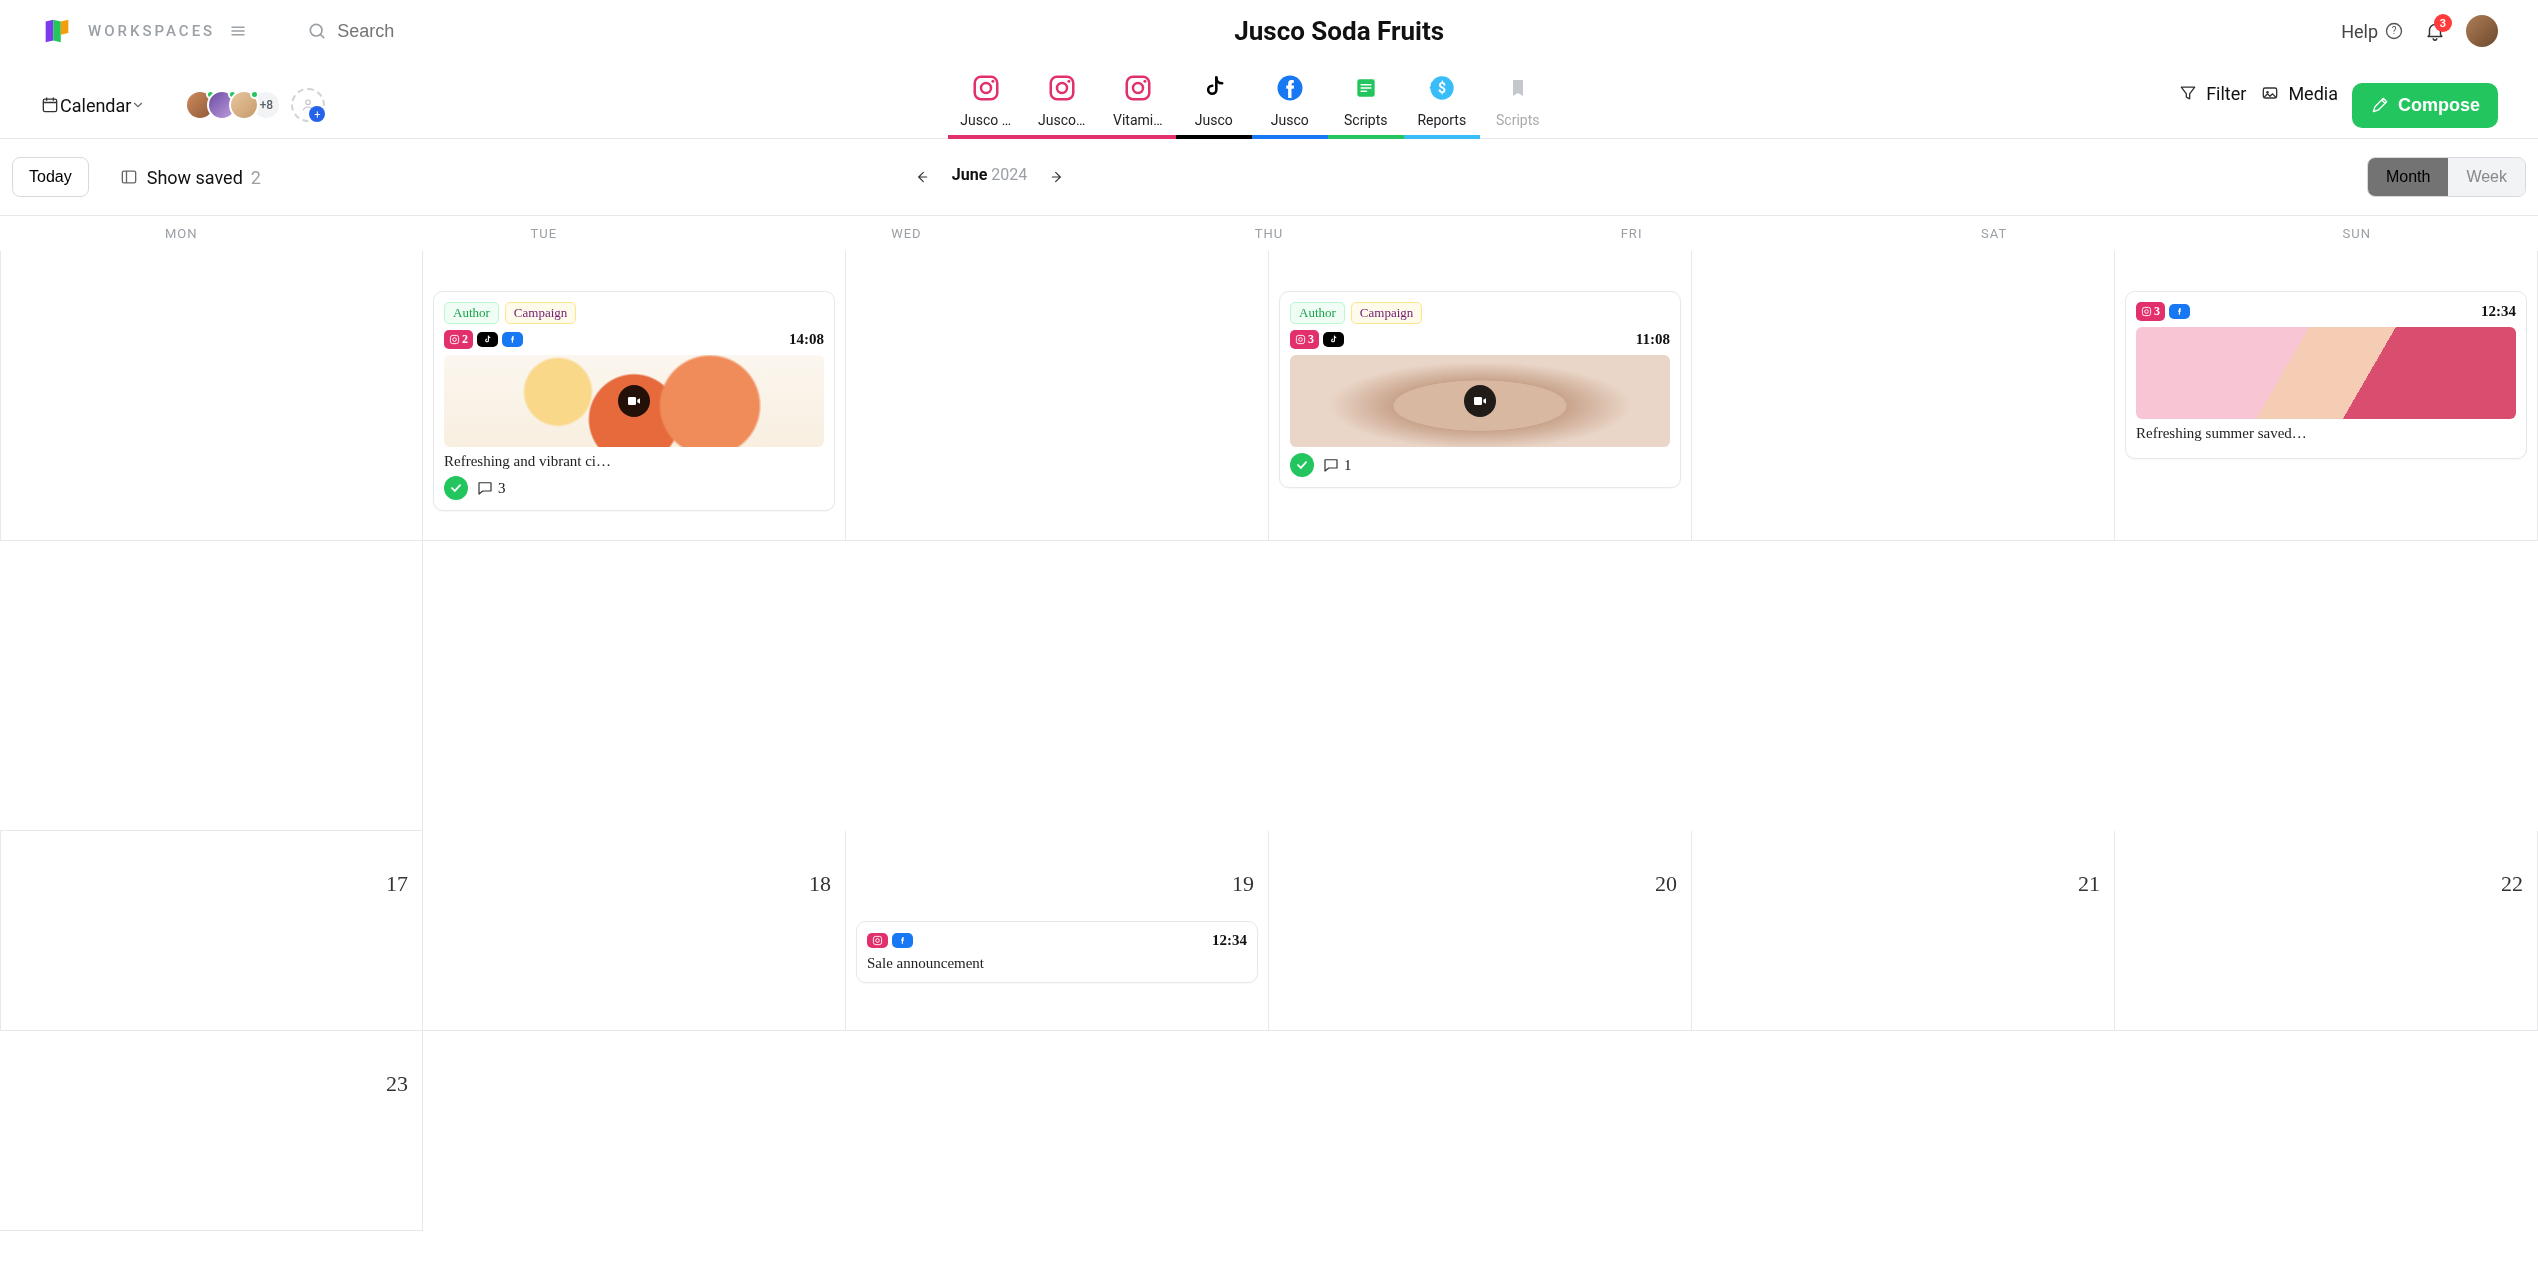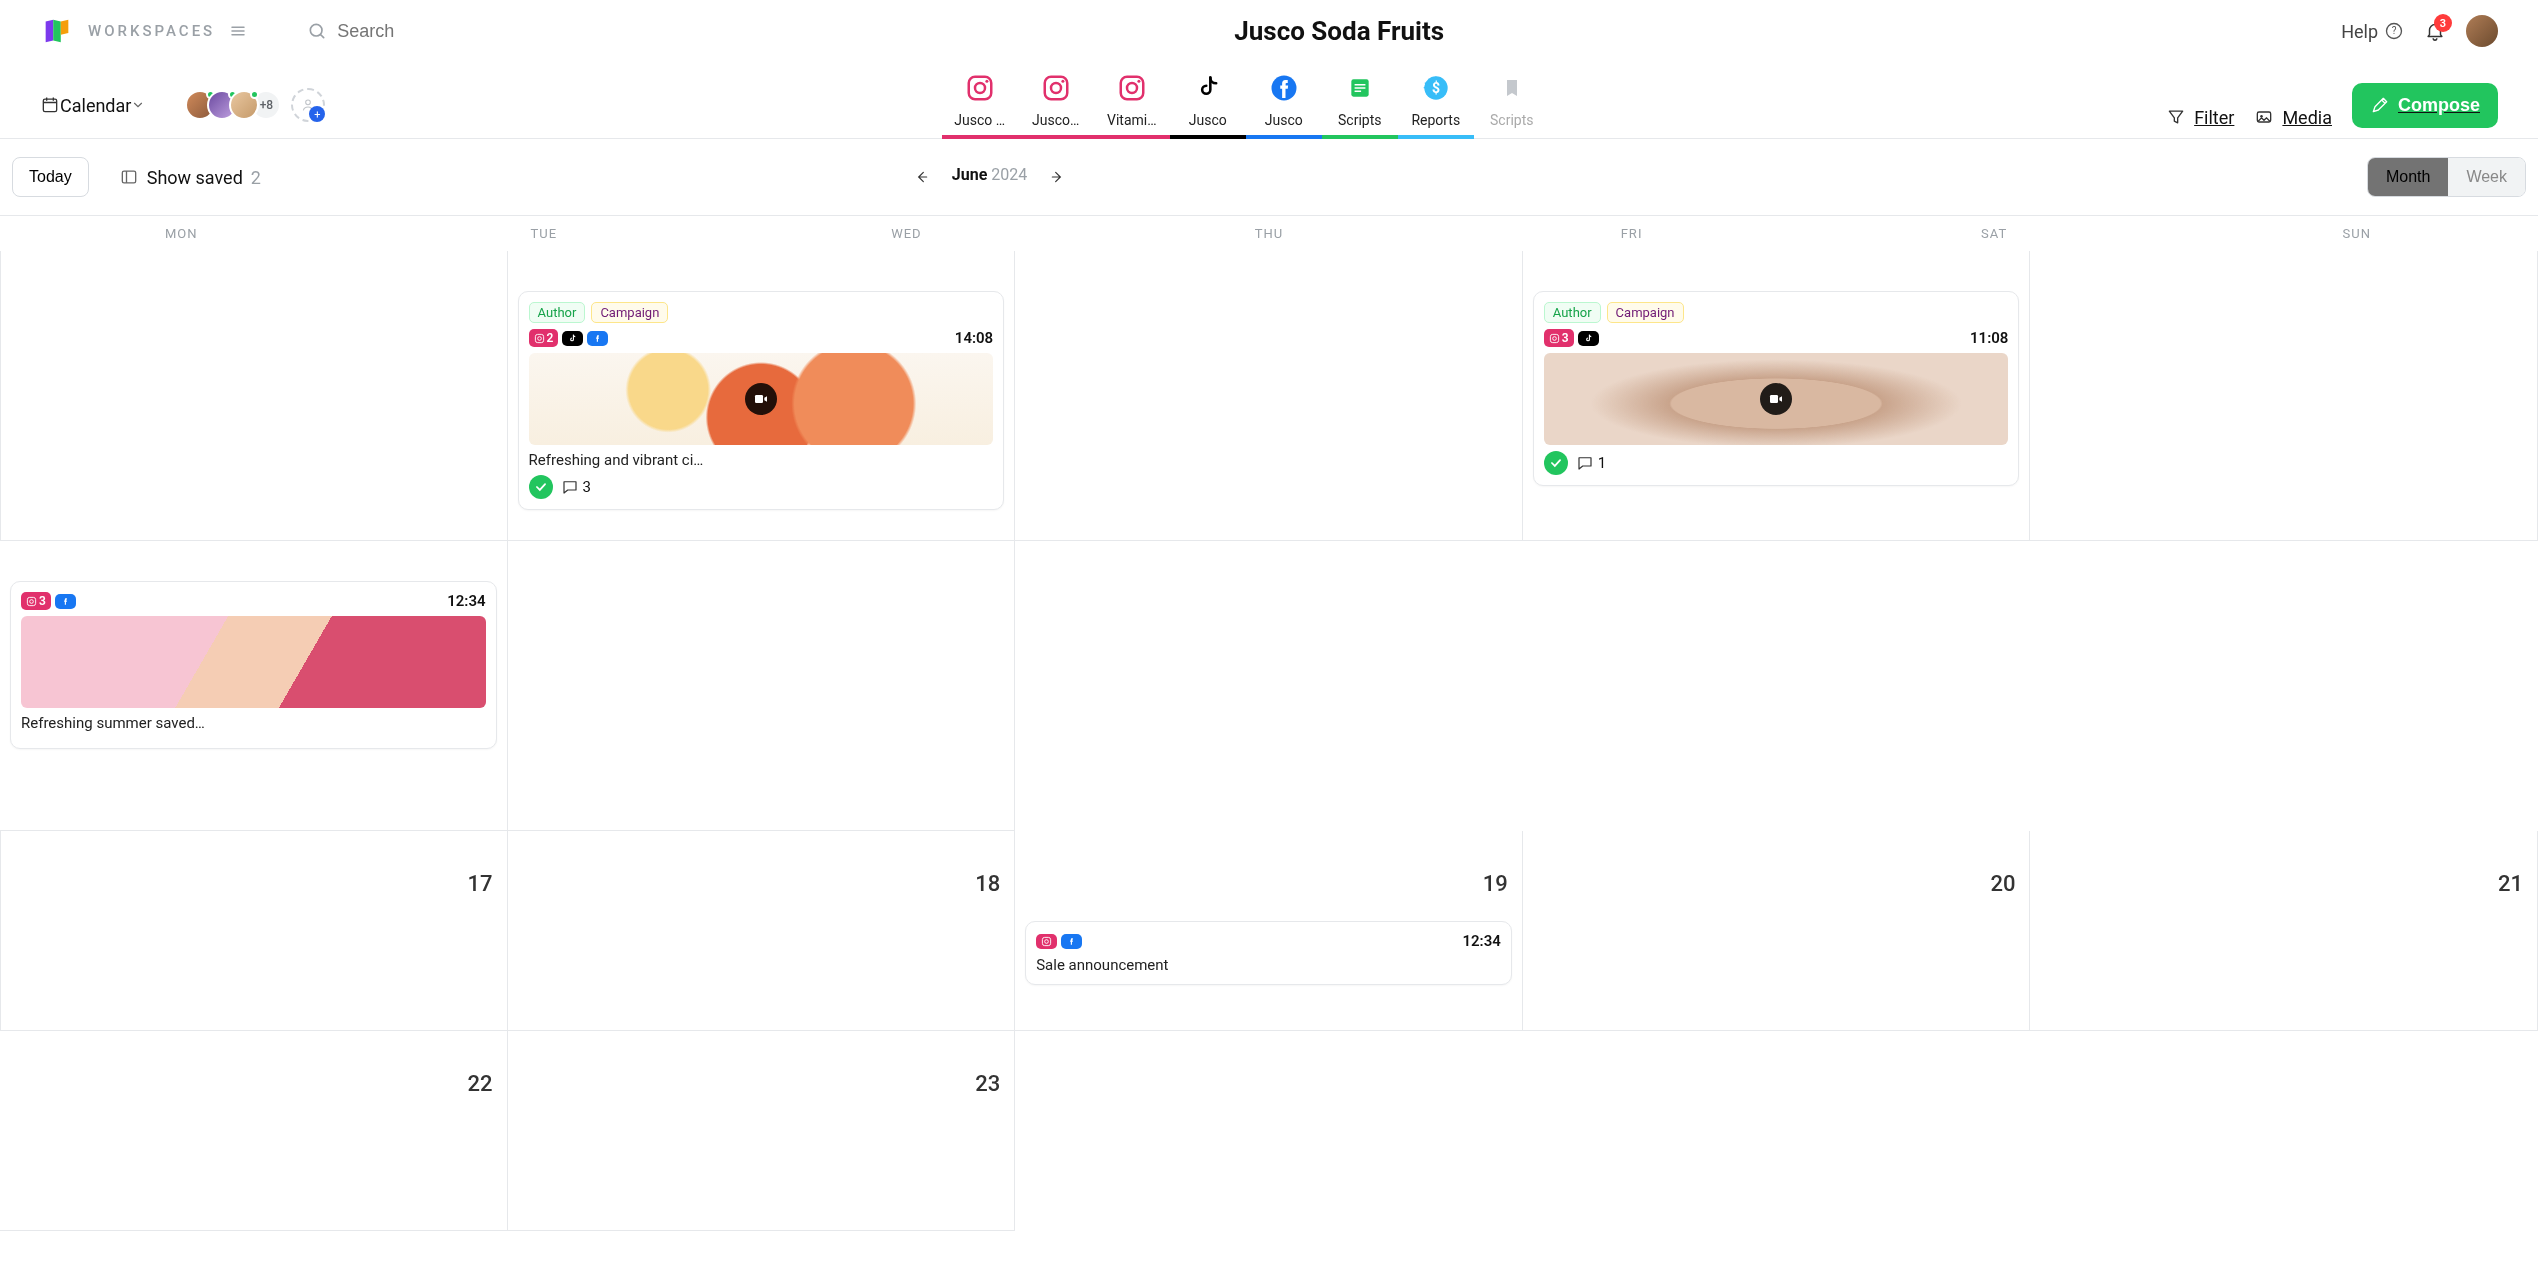--- a/index.html
+++ b/index.html
@@ -24,35 +24,35 @@
 .team-av .dot { position: absolute; top: -2px; right: -2px; width: 9px; height: 9px; background: #22c55e; border-radius: 50%; border: 2px solid #fff; }
 .team-more { width: 30px; height: 30px; border-radius: 50%; background: #f1f3f4; color: #5f6368; font-size: 12px; display: flex; align-items: center; justify-content: center; margin-left: -8px; border: 2px solid #fff; font-weight: 500; }
 .team-add { width: 34px; height: 34px; border-radius: 50%; border: 2px dashed #d0d4d9; margin-left: 10px; position: relative; display: flex; align-items: center; justify-content: center; cursor: pointer; }
 .team-add-plus { position: absolute; bottom: -2px; right: -2px; width: 16px; height: 16px; background: #2563eb; border-radius: 50%; color: #fff; font-size: 11px; display: flex; align-items: center; justify-content: center; }
 .channels { display: flex; gap: 0; margin: 0 auto; }
 .channel { width: 76px; text-align: center; padding-bottom: 10px; cursor: pointer; position: relative; }
 .channel-icon { width: 32px; height: 32px; margin: 0 auto 8px; display: flex; align-items: center; justify-content: center; border-radius: 8px; }
 .channel-label { font-size: 14px; color: #222; white-space: nowrap; overflow: hidden; text-overflow: ellipsis; max-width: 72px; margin: 0 auto; }
 .channel.dim .channel-label { color: #aaa; }
 .channel-bar { position: absolute; bottom: -1px; left: 0; right: 0; height: 4px; }
-.right-tools { display: flex; align-items: flex-end; gap: 20px; text-decoration: underline; }
+.right-tools { display: flex; align-items: flex-start; gap: 14px; }
 .tool { display: flex; align-items: center; gap: 8px; font-size: 18px; cursor: pointer; }
 .compose-btn { background: #22c55e; color: #fff; padding: 12px 18px; border-radius: 10px; font-size: 18px; font-weight: 600; display: flex; align-items: center; gap: 8px; cursor: pointer; border: none; }
 .cal-controls { display: flex; align-items: center; padding: 18px 12px; }
 .today-btn { border: 1px solid #d7dbe0; background: #fff; padding: 10px 16px; border-radius: 8px; font-size: 16px; cursor: pointer; }
 .show-saved { display: flex; align-items: center; gap: 8px; margin-left: 30px; font-size: 18px; cursor: pointer; }
 .show-saved .count { color: #9aa0a6; }
 .month-nav { margin: 0 auto; display: flex; align-items: flex-start; gap: 18px; font-size: 16px; }
 .month-nav .yr { color: #9aa0a6; }
 .view-toggle { display: flex; border: 1px solid #d7dbe0; border-radius: 8px; overflow: hidden; margin-left: auto; }
 .view-toggle button { border: none; background: #737373; padding: 10px 18px; font-size: 16px; cursor: pointer; }
 .view-toggle button.inactive { background: #f1f3f4; color: #888; }
 .dow-row { display: grid; grid-template-columns: repeat(7,1fr); border-top: 1px solid #e6e8eb; }
 .dow { text-align: center; padding: 10px 0; font-size: 13px; color: #9aa0a6; letter-spacing: 1px; }
-.grid { display: grid; grid-template-columns: repeat(5,1fr); }
+.grid { display: grid; grid-template-columns: repeat(6,1fr); font-family: Liberation Serif, serif; }
 .cell { border: 1px solid #e6e8eb; border-top: none; border-left: none; min-height: 290px; padding: 10px; position: relative; }
 .cell:first-child { border-left: 1px solid #e6e8eb; }
 .row2 .cell { min-height: 200px; }
 .daynum { position: absolute; top: 40px; right: 14px; font-size: 22px; color: #333; font-weight: 500;}
 .card { background: #fff; border: 1px solid #e6e8eb; border-radius: 10px; padding: 10px; box-shadow: 0 1px 2px rgba(0,0,0,0.04); margin-top: 30px; }
 .card.compact { margin-top: 80px; }
 .tags { display: flex; gap: 6px; margin-bottom: 6px; }
 .tag { font-size: 13px; padding: 2px 8px; border-radius: 5px; border: 1px solid; }
 .tag.green { color: #16a34a; border-color: #bbf7d0; background: #f0fdf4; }
 .tag.orange { color: #701a75; border-color: #fde68a; background: #fffbeb; }

